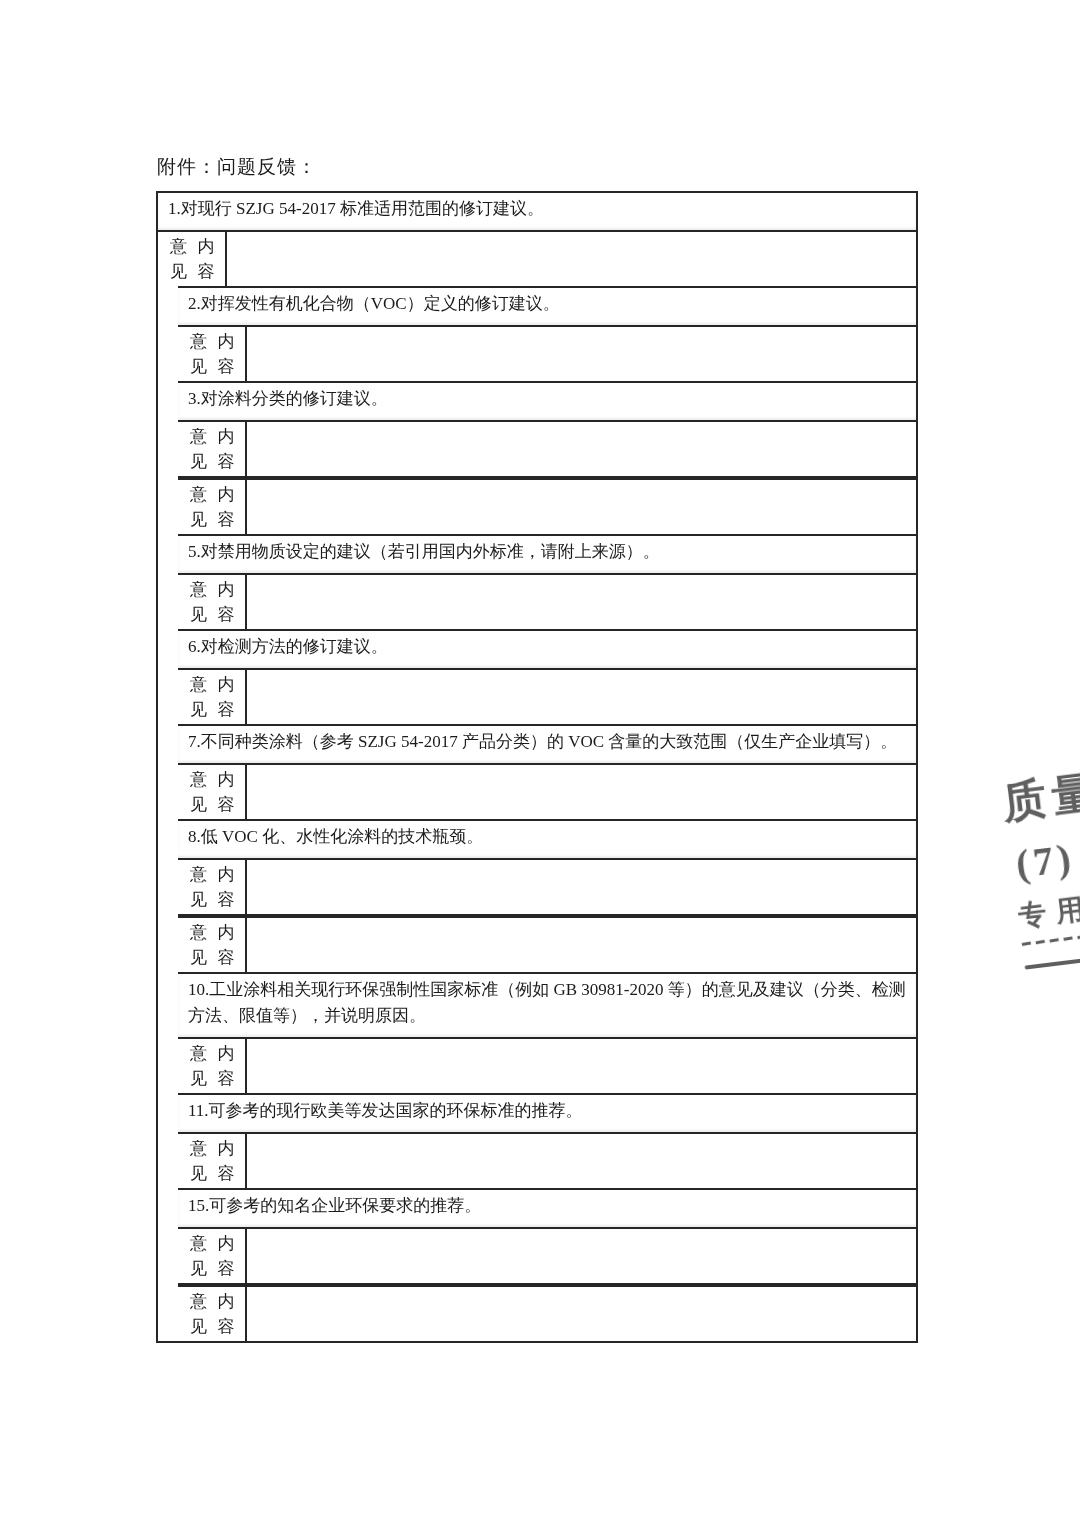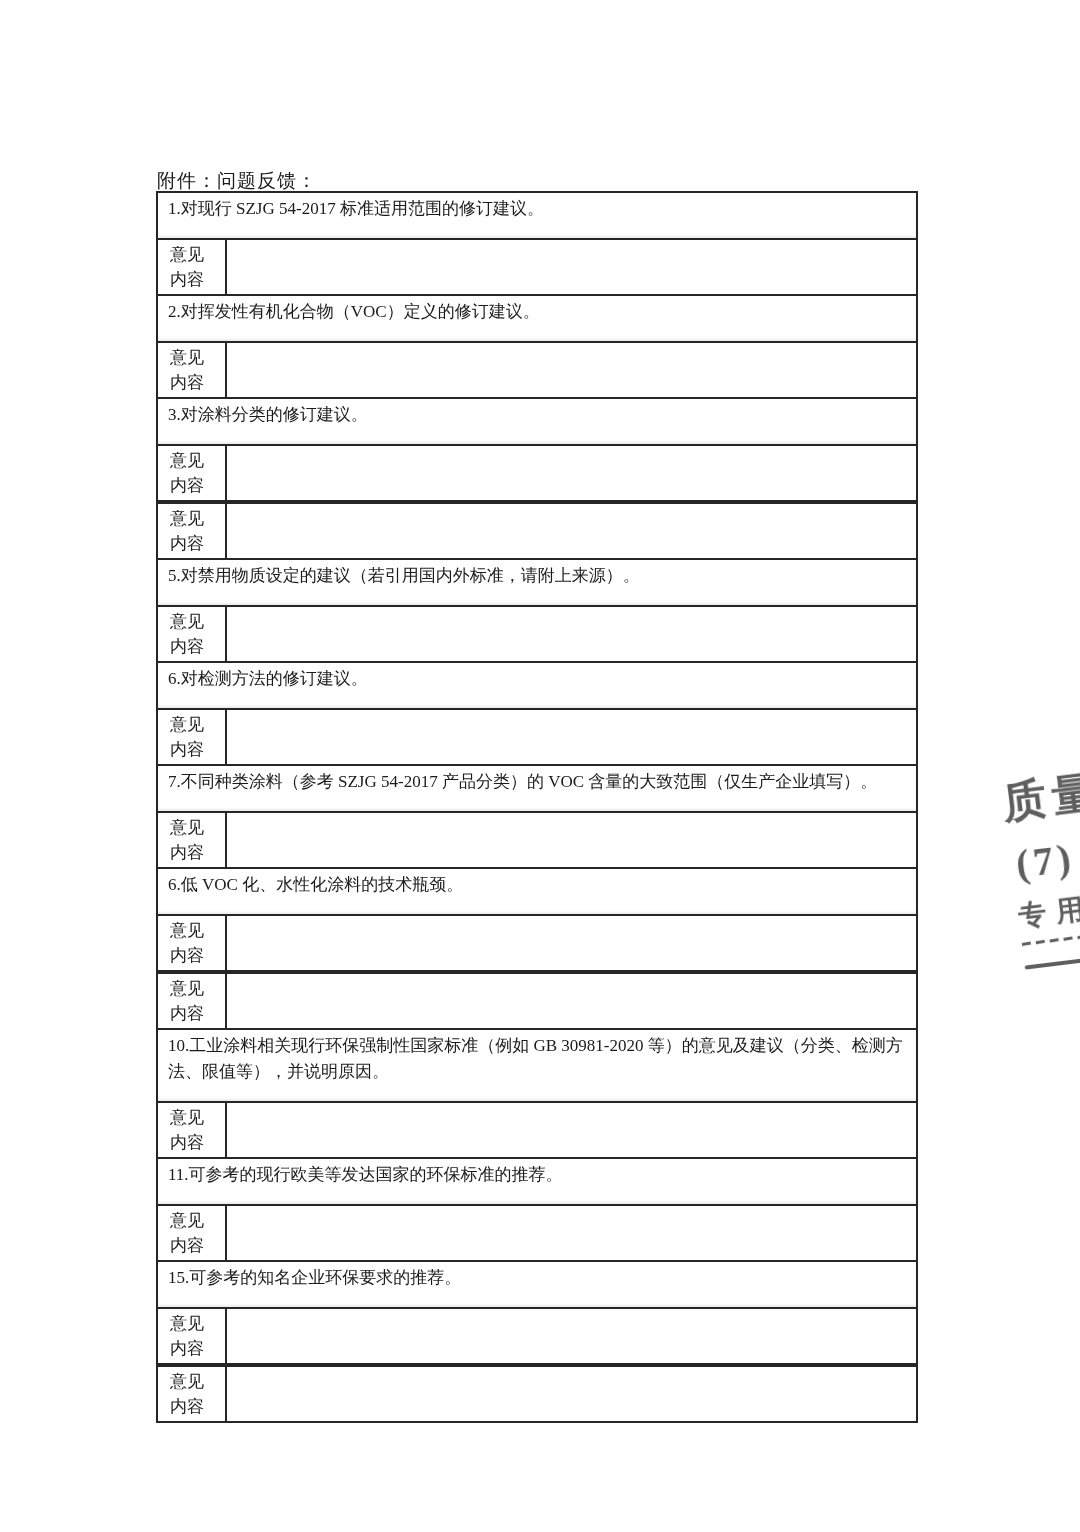--- a/index.html
+++ b/index.html
@@ -15,53 +15,52 @@
     width:1080px;
     height:1532px;
     background:var(--bg);
     font-family:"Liberation Serif","DejaVu Serif",serif;
     color:var(--text);
     overflow:hidden;
   }
   .heading{
     position:absolute;
     left:157px;
-    top:168px;
+    top:154px;
     font-size:19px;
     letter-spacing:1px;
   }
   .feedback-table{
     position:absolute;
     left:156px;
     top:191px;
     width:762px;
     border:2px solid var(--border);
     background:#fff;
   }
-  .section + .section{border-top:2px solid var(--border);}
+  .section + .section{border-top:2px solid var(--border);margin-left:20px;}
   .q-row{
-    padding:3px 8px 16px 10px;
+    padding:3px 8px 8px 10px;
     font-size:17px;
     line-height:26px;
     min-height:30px;
     box-shadow:0 -2px 2px rgba(110,110,110,0.12) inset;
   }
   .c-row{
     display:flex;
     min-height:54px;
     border-top:2px solid var(--border);
   }
   .label-cell{
     width:69px;
     border-right:2px solid var(--border);
     padding:2px 0 2px 12px;
     font-size:17px;
     line-height:25px;
     display:flex;
-    flex-direction:column;
     justify-content:center;
   }
   .content-cell{
     flex:1;
     font-size:16px;
     padding:2px 6px;
   }
   
   .stamp{
     position:absolute;
@@ -191,21 +190,21 @@
       <div class="label-cell">
         <div class="label-line">意见</div>
         <div class="label-line">内容</div>
       </div>
       <div class="content-cell"></div>
     </div>
   </div>
 
   <div class="section">
     <div class="q-row">
-      <span class="q-text">6.低 VOC 化、水性化涂料的技术瓶颈。</span>
+      <span class="q-text">8.低 VOC 化、水性化涂料的技术瓶颈。</span>
     </div>
     <div class="c-row">
       <div class="label-cell">
         <div class="label-line">意见</div>
         <div class="label-line">内容</div>
       </div>
       <div class="content-cell"></div>
     </div>
   </div>
 

